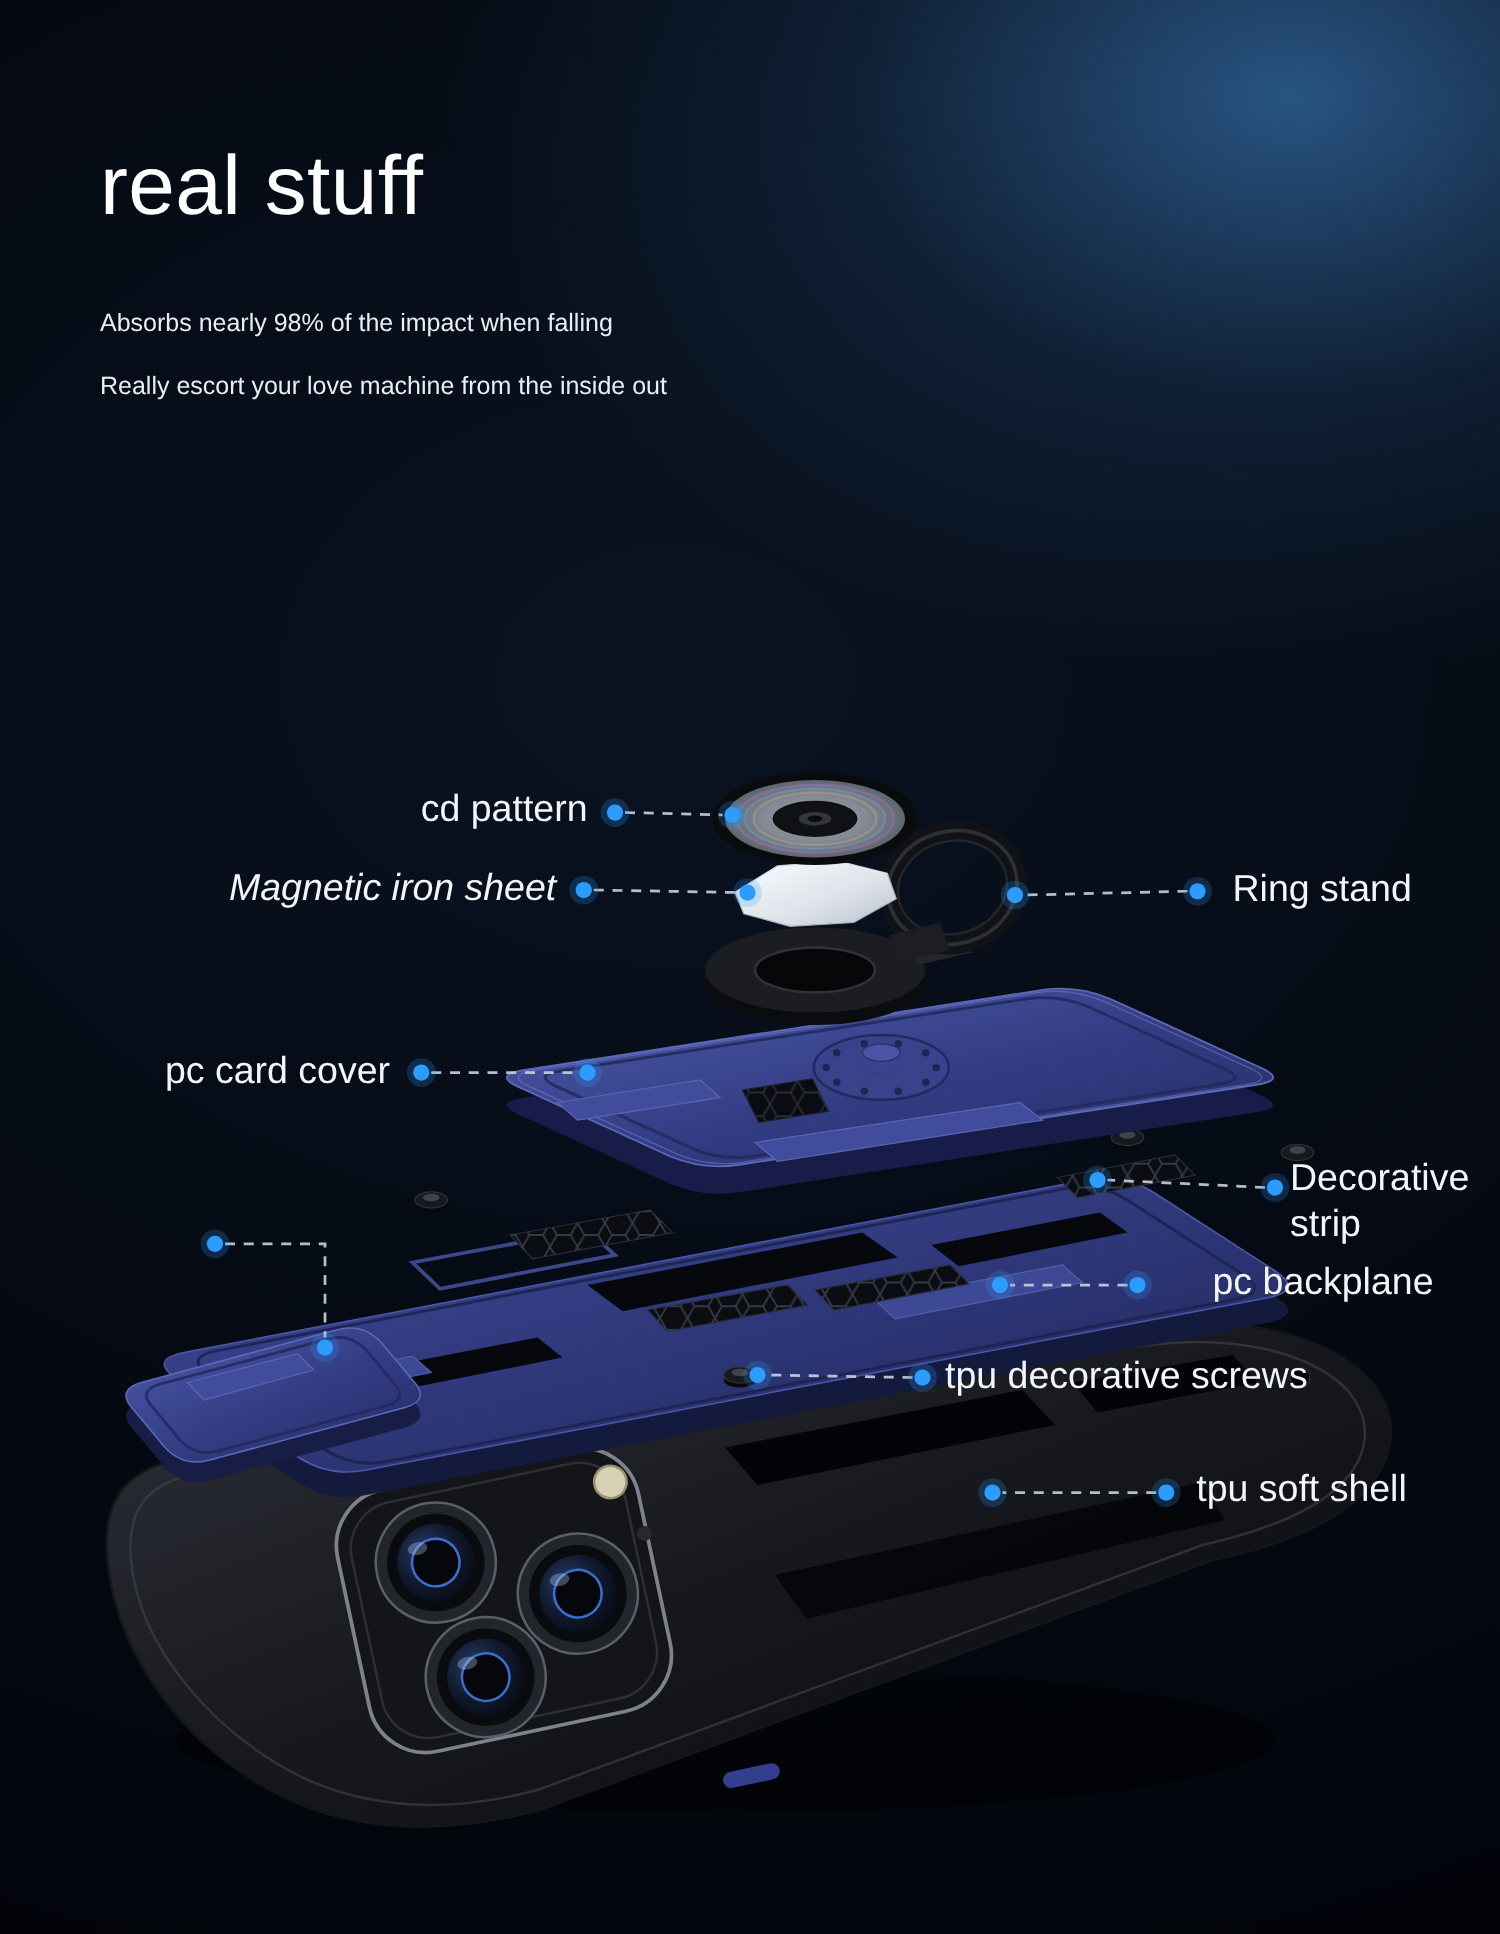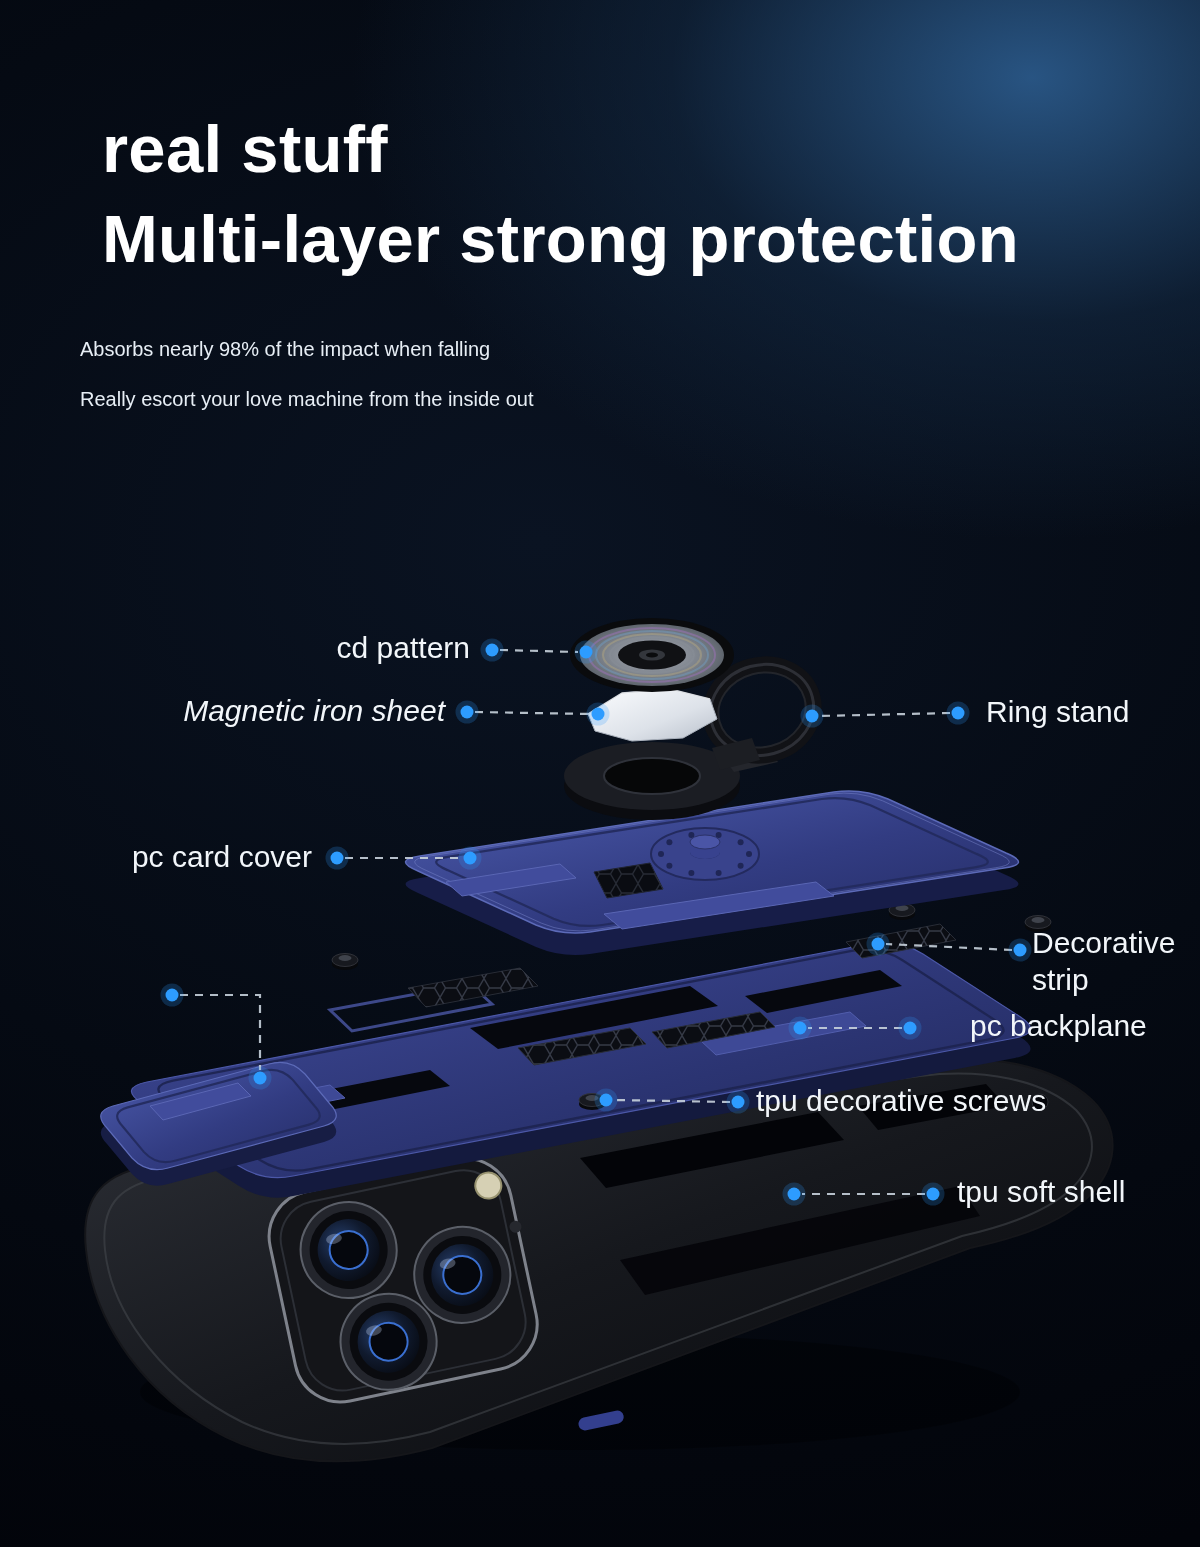--- a/index.html
+++ b/index.html
@@ -9,21 +9,21 @@
     font-family:"Liberation Sans",sans-serif;
   }
   .page{
     position:relative;width:1200px;height:1547px;overflow:hidden;
     background:
       radial-gradient(1000px 680px at 86% 5%, rgba(44,92,142,.9) 0%, rgba(22,48,78,.5) 36%, rgba(4,10,18,0) 68%),
       radial-gradient(1500px 1100px at 45% 35%, #0a1322 0%, #050a13 55%, #02040a 100%);
   }
   .illustration{position:absolute;left:0;top:0;width:1200px;height:1547px;}
   .header{position:absolute;left:80px;top:104px;color:#ffffff;}
-  .title-line{font-size:67px;font-weight:700;line-height:90px;letter-spacing:.3px;margin-left:22px;}
+  .title-line{font-size:67px;font-weight:400;line-height:90px;letter-spacing:.3px;}
   .subtitle{margin-top:40px;font-size:20px;line-height:50px;font-weight:400;color:#e7eef5;}
   .callout-label{
     position:absolute;color:#f2f6fa;font-size:30px;line-height:37px;
     white-space:pre-line;font-weight:400;
   }
   .align-right{}
 </style>
 </head>
 <body>
 
@@ -241,21 +241,20 @@
         <use href="#dotMark" x="800" y="1028"></use>
       <use href="#dotMark" x="738" y="1102"></use>
         <use href="#dotMark" x="606" y="1100"></use>
       <use href="#dotMark" x="933" y="1194"></use>
         <use href="#dotMark" x="794" y="1194"></use>
     </g>
   </svg>
 
   <div class="header">
     <div class="title-line">real stuff</div>
-    <div class="title-line">Multi-layer strong protection</div>
     <div class="subtitle">
       <div>Absorbs nearly 98% of the impact when falling</div>
       <div>Really escort your love machine from the inside out</div>
     </div>
   </div>
 
   <div class="callout-label align-right" style="right:730px;top:629px;">cd pattern</div>
   <div class="callout-label align-right" style="right:755px;top:692px;font-style:italic;">Magnetic iron sheet</div>
   <div class="callout-label" style="left:986px;top:693px;">Ring stand</div>
   <div class="callout-label align-right" style="right:888px;top:838px;">pc card cover</div>

